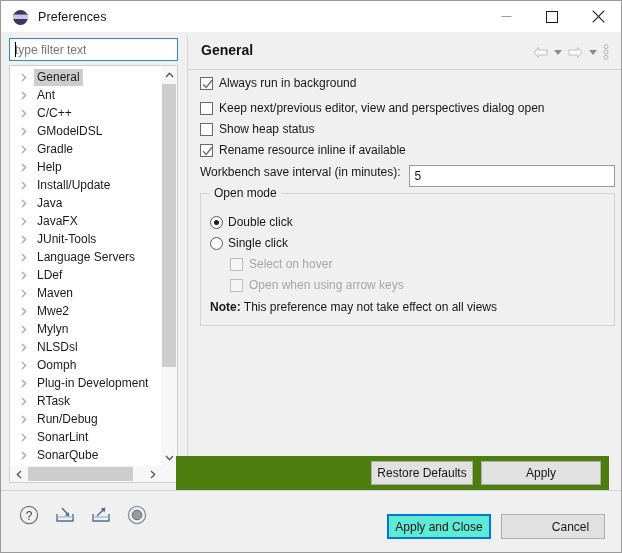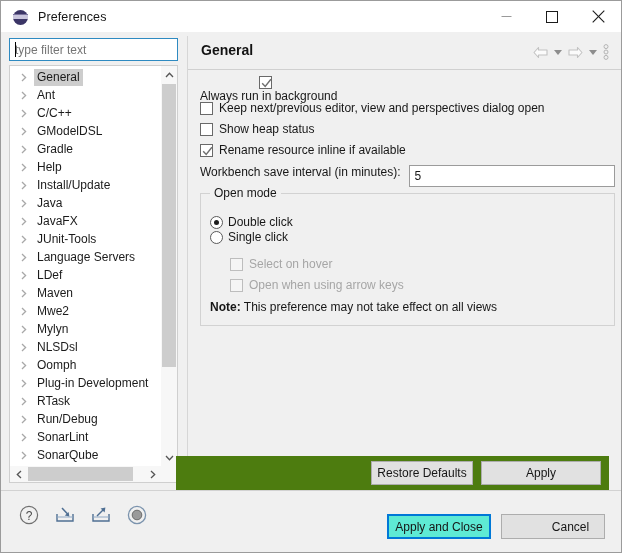--- a/index.html
+++ b/index.html
@@ -277,21 +277,21 @@
     position: relative;
   }
   .cbox.disabled {
     border-color: #bdbdbd;
     background: #f5f5f5;
   }
   .cbox svg { position: absolute; left: 1px; top: 1px; }
   .chk-label { font-size: 12px; color: #171717; }
   .chk-label.disabled { color: #a6a6a6; }
 
-  #row-always { top: 6px; flex-direction: column; }
+  #row-always { top: 6px; }
   #row-keep  { top: 31px; }
   #row-heap  { top: 52px; }
   #row-rename{ top: 73px; }
 
   #save-interval-row {
     position: absolute;
     left: 12px; top: 95px;
     width: 415px;
     height: 24px;
     display: flex;
@@ -349,21 +349,21 @@
   }
   .radio .dot {
     position: absolute;
     left: 3px; top: 3px;
     width: 5px; height: 5px;
     border-radius: 50%;
     background: #1d1d1d;
   }
   .radio-label { font-size: 12px; color: #171717; }
   #row-double { top: 21px; }
-  #row-single { top: 36px; text-align: right; }
+  #row-single { top: 42px; text-align: right; }
   #row-hover  { top: 63px; left: 29px; }
   #row-arrow  { top: 84px; left: 29px; }
 
   #note-row {
     position: absolute;
     left: 9px; top: 106px;
     font-size: 12px;
     color: #171717;
     white-space: nowrap;
   }

